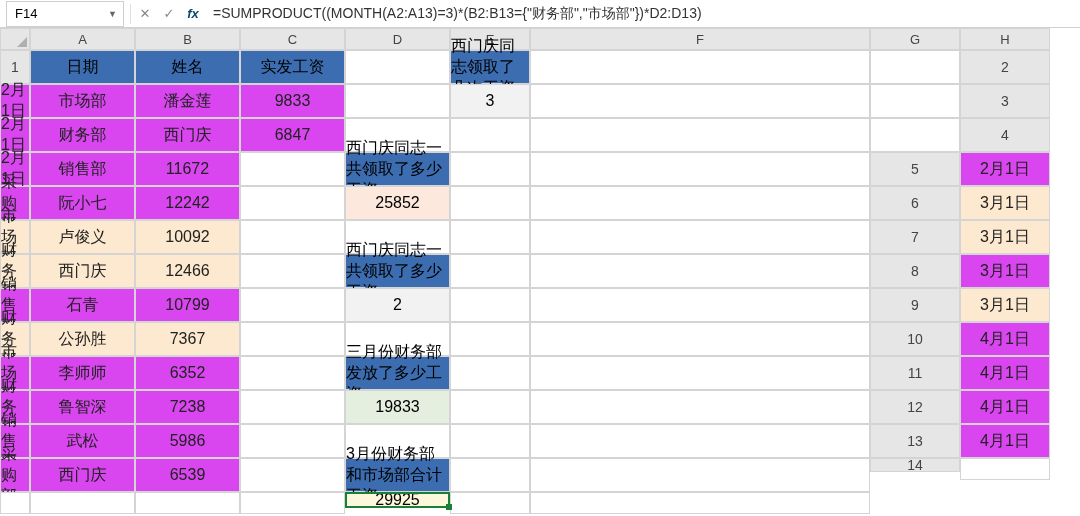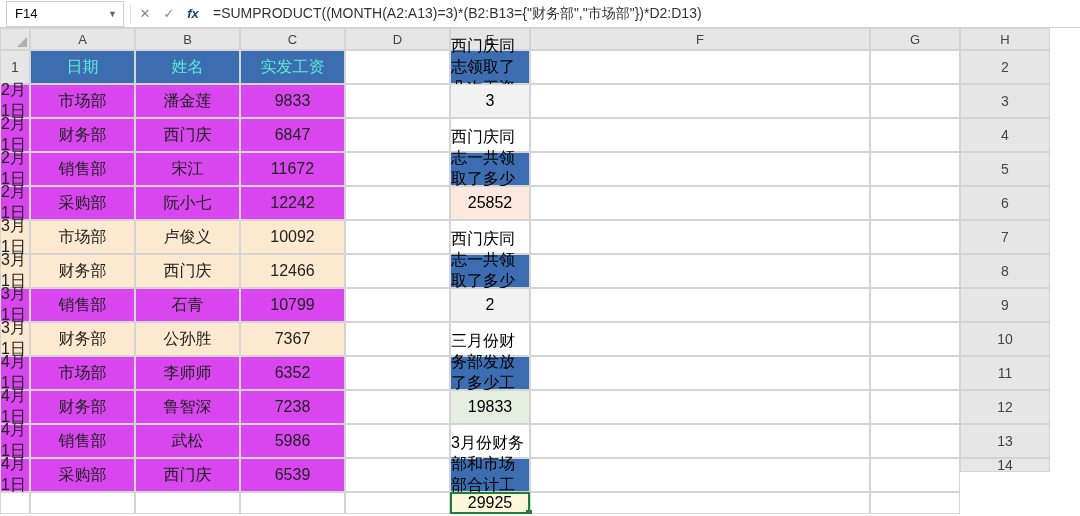--- a/index.html
+++ b/index.html
@@ -85,21 +85,21 @@
 }
 .rownum {
   background: #e6e6e6;
   color: #444;
   font-size: 14px;
 }
 
 
 .th {
   background: #3c6db0;
-  color: #5eead4;
+  color: #000000;
 }
 .data-cell { background: #d946ef; color: #222; }
 .highlight { background: #fde9cf; }
 .f-hdr { background: #3c6db0; color: #000000; }
 .f-gray { background: #f2f2f2; }
 .f-peach { background: #fce8dd; }
 .f-green { background: #e4efe0; }
 .f-yellow { background: #fdf7dc; }
 .empty { background: #fff; }
 .selected {
@@ -162,21 +162,20 @@
     <div class="cell data-cell">财务部</div>
     <div class="cell data-cell">西门庆</div>
     <div class="cell data-cell">6847</div>
     <div class="cell empty"></div>
     <div class="cell empty"></div>
     <div class="cell empty"></div>
     <div class="cell empty"></div>
     <div class="rownum">4</div>
     <div class="cell data-cell">2月1日</div>
     <div class="cell data-cell">销售部</div>
-    <div class="cell data-cell">宋江</div>
     <div class="cell data-cell">11672</div>
     <div class="cell empty"></div>
     <div class="cell f-hdr">西门庆同志一共领取了多少工资</div>
     <div class="cell empty"></div>
     <div class="cell empty"></div>
     <div class="rownum">5</div>
     <div class="cell data-cell">2月1日</div>
     <div class="cell data-cell">采购部</div>
     <div class="cell data-cell">阮小七</div>
     <div class="cell data-cell">12242</div>
@@ -255,16 +254,16 @@
     <div class="cell empty"></div>
     <div class="cell f-hdr">3月份财务部和市场部合计工资</div>
     <div class="cell empty"></div>
     <div class="cell empty"></div>
     <div class="rownum" style="height: 14px;">14</div>
     <div class="cell empty" style="height: 22px;"></div>
     <div class="cell empty" style="height: 22px;"></div>
     <div class="cell empty" style="height: 22px;"></div>
     <div class="cell empty" style="height: 22px;"></div>
     <div class="cell empty" style="height: 22px;"></div>
-    <div class="cell f-yellow selected" style="height: 22px;">29925</div>
+    <div class="cell f-yellow selected" style="height: 16px;">29925</div>
     <div class="cell empty" style="height: 22px;"></div>
     <div class="cell empty" style="height: 22px;"></div>
   </div>
 
 </body></html>

